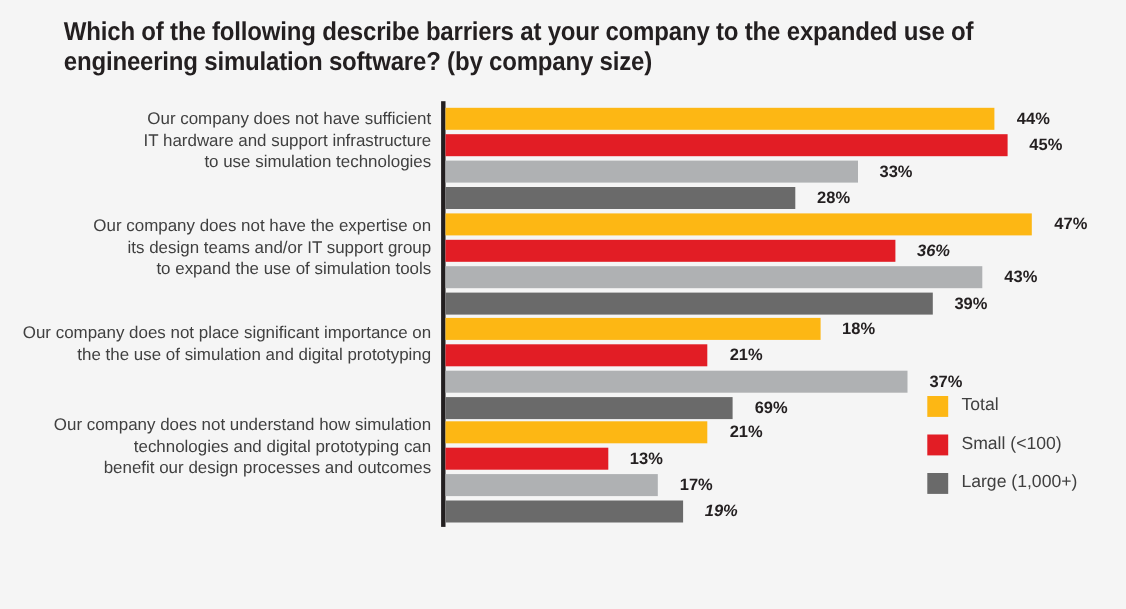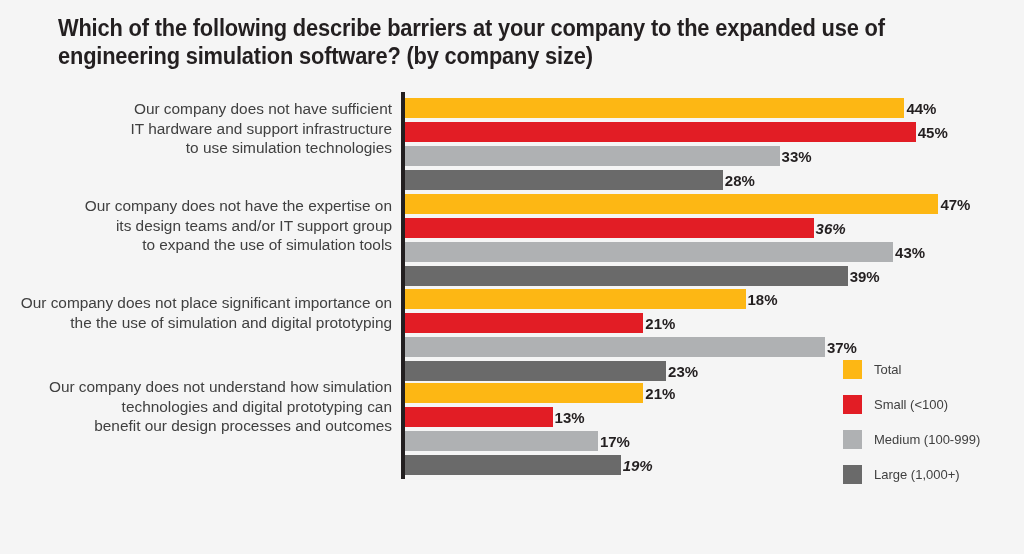--- a/index.html
+++ b/index.html
@@ -82,21 +82,21 @@
     height: 20px;
   }
   .bar-value {
     position: absolute;
     top: 50%;
     transform: translateY(-50%);
     font-size: 15px;
     font-weight: bold;
     color: #231f20;
     white-space: nowrap;
-    padding-left: 2px;
+    padding-left: 20px;
   }
 
   
   #legend {
     position: absolute;
     left: 843px;
     top: 357px;
   }
   .legend-item {
     display: flex;
@@ -104,21 +104,21 @@
     height: 24px;
     margin-bottom: 11px;
   }
   .legend-swatch {
     width: 19px;
     height: 19px;
     flex: 0 0 19px;
   }
   .legend-label {
     margin-left: 12px;
-    font-size: 13px;
+    font-size: 16px;
     color: #404040;
     white-space: nowrap;
   }
 </style>
 </head>
 <body>
 
 <div id="chart-title">Which of the following describe barriers at your company to the expanded use of engineering simulation software? (by company size)</div>
 
 <div id="plot-area">
@@ -187,21 +187,21 @@
           <div class="bar-row">
             <div class="bar" style="width: 238.35px; background: rgb(226, 29, 37);"></div>
             <span class="bar-value" style="left: 238.35px;">21%</span>
           </div>
           <div class="bar-row">
             <div class="bar" style="width: 419.95px; background: rgb(175, 177, 179);"></div>
             <span class="bar-value" style="left: 419.95px;">37%</span>
           </div>
           <div class="bar-row">
             <div class="bar" style="width: 261.05px; background: rgb(106, 106, 106);"></div>
-            <span class="bar-value" style="left: 261.05px;">23%</span>
+            <span class="bar-value" style="left: 261.05px;">69%</span>
           </div>
         </div>
       </div>
       <div class="bar-group" style="top: 0px;">
         <div class="cat-label" style="top: 377px;">
           <div>Our company does not understand how simulation</div>
           <div>technologies and digital prototyping can</div>
           <div>benefit our design processes and outcomes</div>
         </div>
         <div class="bars" style="top: 383px;">
@@ -229,20 +229,16 @@
 <div id="legend">
     <div class="legend-item">
       <span class="legend-swatch" style="background: rgb(253, 183, 20);"></span>
       <span class="legend-label">Total</span>
     </div>
     <div class="legend-item">
       <span class="legend-swatch" style="background: rgb(226, 29, 37);"></span>
       <span class="legend-label">Small (&lt;100)</span>
     </div>
     <div class="legend-item">
-      <span class="legend-swatch" style="background: rgb(175, 177, 179);"></span>
-      <span class="legend-label">Medium (100-999)</span>
-    </div>
-    <div class="legend-item">
       <span class="legend-swatch" style="background: rgb(106, 106, 106);"></span>
       <span class="legend-label">Large (1,000+)</span>
     </div>
   </div>
 
 </body></html>

